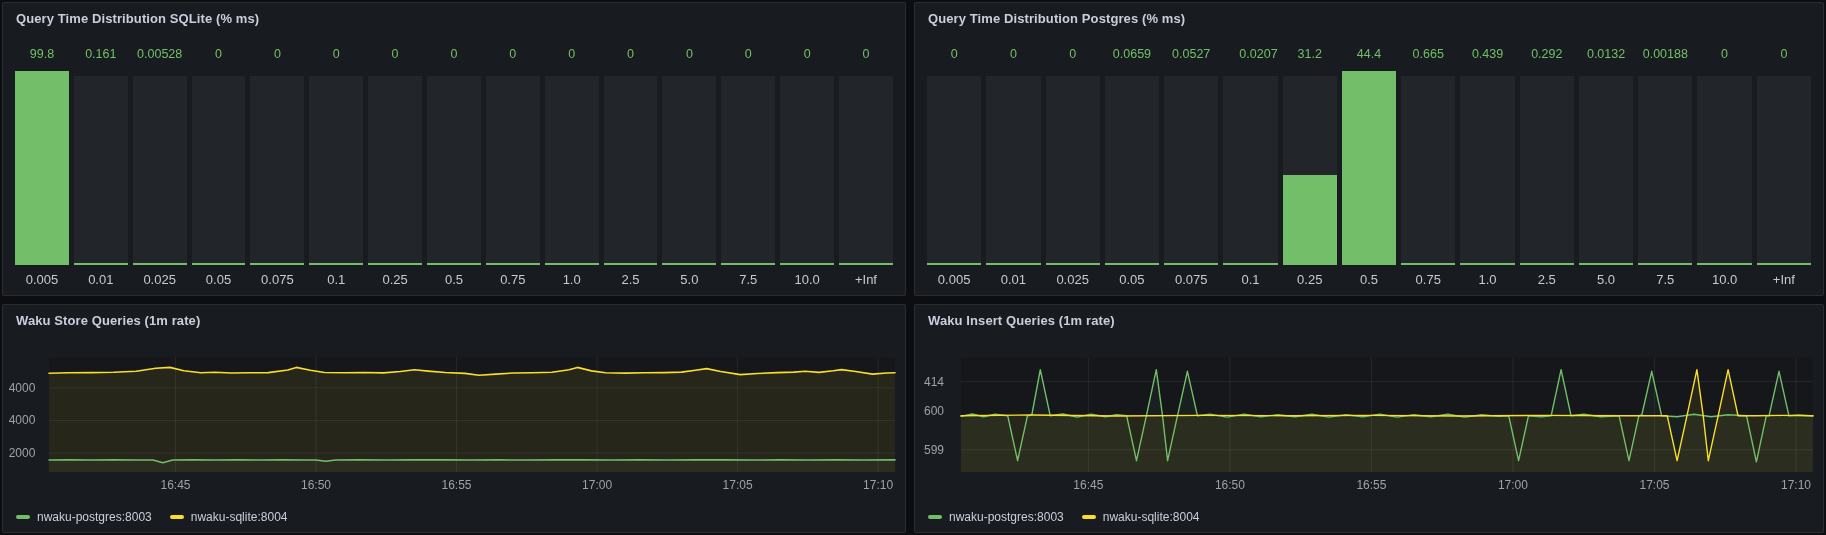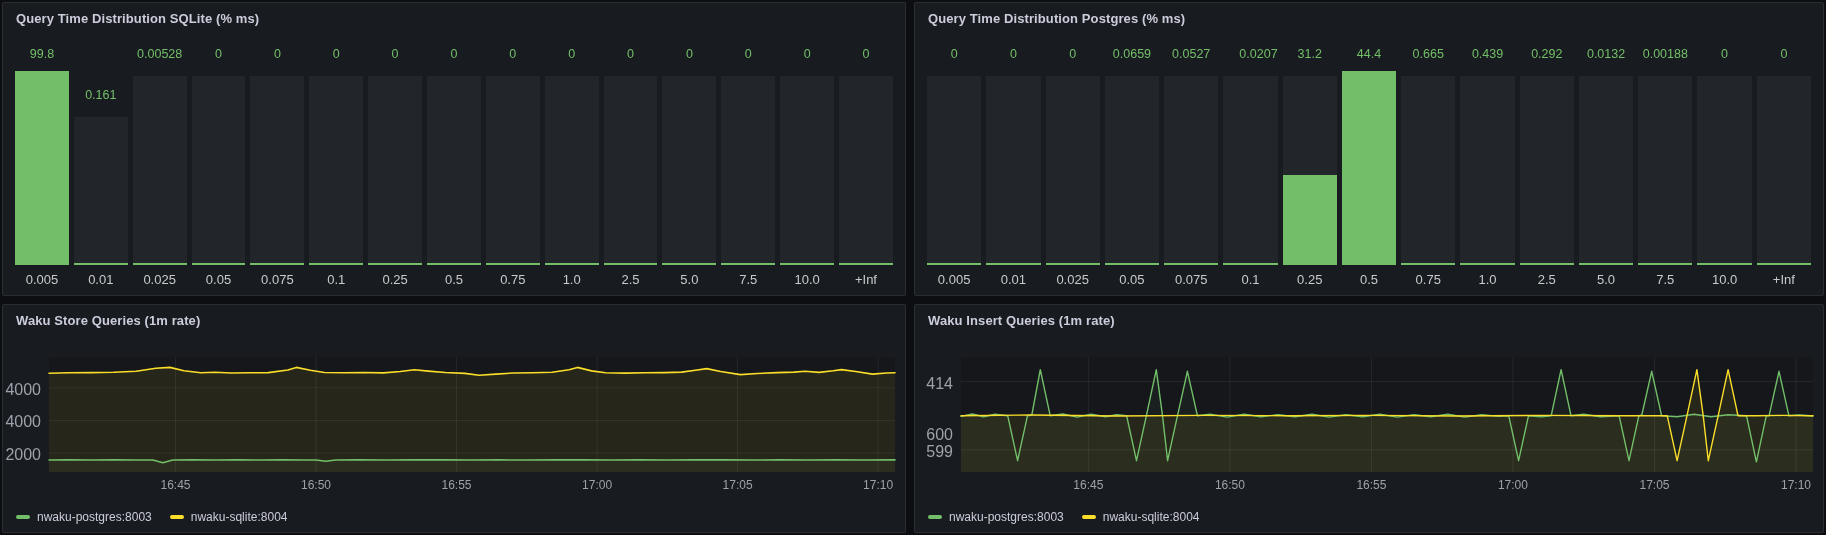--- a/index.html
+++ b/index.html
@@ -14,21 +14,21 @@
   .hist{position:absolute;top:44px;bottom:4px;left:12px;right:12px;display:flex;gap:5px;}
   .hcol{flex:1 1 0;min-width:0;display:flex;flex-direction:column;}
   .hval{height:15px;margin-bottom:9px;text-align:center;font-size:12.5px;color:#73bf69;}
   .hbarwrap{flex:1;position:relative;}
   .htrack{position:absolute;left:0;right:0;top:5px;bottom:0;background:#22252a;}
   .hfill{position:absolute;left:0;right:0;bottom:0;background:#73bf69;}
   .hunder{position:absolute;left:0;right:0;bottom:0;height:2px;background:#73bf69;}
   .hbin{height:19px;padding-top:7px;text-align:center;font-size:13px;color:#c9cacd;white-space:nowrap;}
   
   .chart{position:absolute;inset:0;}
-  .ytick{position:absolute;left:0;width:38px;text-align:right;font-size:16px;color:#9da2ab;}
+  .ytick{position:absolute;left:0;width:38px;text-align:center;font-size:12px;color:#9da2ab;}
   .xtick{position:absolute;transform:translateX(-50%);font-size:12px;color:#9da2ab;white-space:nowrap;}
   .legend{position:absolute;left:13px;bottom:8px;display:flex;gap:18px;align-items:center;}
   .legend-item{display:inline-flex;align-items:center;gap:7px;cursor:pointer;}
   .legend-swatch{width:14px;height:4px;border-radius:2px;display:inline-block;}
   .legend-label{font-size:12px;color:#ccccdc;white-space:nowrap;}
 </style>
 </head>
 <body>
 
 <div class="dashboard">
@@ -39,21 +39,21 @@
         <div class="hcol">
           <div class="hval" style="color: rgb(115, 191, 105);">99.8</div>
           <div class="hbarwrap">
             <div class="htrack"></div>
             <div class="hfill" style="height: 100%; background: rgb(115, 191, 105);"></div>
             <div class="hunder" style="background: rgb(115, 191, 105);"></div>
           </div>
           <div class="hbin">0.005</div>
         </div>
         <div class="hcol">
-          <div class="hval" style="color: rgb(115, 191, 105); margin-top: 41px;">0.161</div>
+          <div class="hval" style="color: rgb(115, 191, 105);">0.161</div>
           <div class="hbarwrap">
             <div class="htrack"></div>
             <div class="hunder" style="background: rgb(115, 191, 105);"></div>
           </div>
           <div class="hbin">0.01</div>
         </div>
         <div class="hcol">
           <div class="hval" style="color: rgb(115, 191, 105);">0.00528</div>
           <div class="hbarwrap">
             <div class="htrack"></div>
@@ -344,21 +344,21 @@
           <line x1="456.43189368770766" x2="456.43189368770766" y1="52" y2="167" stroke="rgba(204,204,220,0.09)" stroke-width="1"></line>
           <line x1="597.9601328903655" x2="597.9601328903655" y1="52" y2="167" stroke="rgba(204,204,220,0.09)" stroke-width="1"></line>
           <line x1="739.4883720930233" x2="739.4883720930233" y1="52" y2="167" stroke="rgba(204,204,220,0.09)" stroke-width="1"></line>
           <line x1="881.0166112956811" x2="881.0166112956811" y1="52" y2="167" stroke="rgba(204,204,220,0.09)" stroke-width="1"></line>
           <path d="M46.0,111.4 L57.3,109.0 L68.6,111.7 L80.0,109.3 L92.7,110.7 L102.6,155.7 L112.5,110.7 L116.8,110.0 L125.3,64.6 L135.2,110.7 L147.9,109.0 L162.1,112.1 L176.2,109.3 L190.4,111.7 L201.7,109.7 L211.6,110.7 L221.5,155.7 L231.4,110.7 L241.3,64.6 L247.5,110.7 L252.6,155.7 L262.5,110.7 L272.4,66.3 L282.4,110.7 L295.1,109.3 L312.1,112.1 L329.1,109.3 L346.0,111.7 L363.0,109.7 L380.0,111.7 L397.0,109.3 L414.0,112.1 L431.0,109.7 L447.9,111.7 L464.9,109.3 L481.9,112.1 L498.9,109.7 L515.9,111.7 L532.9,109.3 L549.8,112.1 L566.8,109.7 L583.8,111.4 L593.7,110.7 L603.6,155.7 L613.5,110.7 L626.3,111.7 L636.2,110.7 L646.1,64.6 L656.0,110.7 L668.7,109.3 L685.7,111.7 L704.1,110.7 L714.0,155.7 L723.9,110.7 L726.8,110.0 L736.7,66.3 L746.6,110.7 L762.1,111.7 L779.1,109.3 L796.1,111.7 L813.1,109.7 L831.5,110.7 L841.4,156.8 L851.3,110.7 L854.1,110.7 L864.0,66.3 L873.9,110.7 L883.8,110.0 L898.0,111.0 L898.0,167 L46,167 Z" fill="#73bf69" fill-opacity="0.06" stroke="none"></path>
           <path d="M46.0,110.7 L116.8,110.0 L201.7,111.0 L286.6,110.4 L371.5,110.7 L456.4,110.4 L541.3,111.0 L626.3,110.4 L711.2,110.7 L752.2,110.7 L762.1,155.7 L772.0,110.7 L781.9,64.6 L788.2,110.7 L793.3,155.7 L803.2,110.7 L813.1,64.6 L823.0,110.7 L841.4,110.7 L866.9,110.4 L898.0,110.7 L898.0,167 L46,167 Z" fill="#fade2a" fill-opacity="0.08" stroke="none"></path>
           <polyline points="46.0,111.4 57.3,109.0 68.6,111.7 80.0,109.3 92.7,110.7 102.6,155.7 112.5,110.7 116.8,110.0 125.3,64.6 135.2,110.7 147.9,109.0 162.1,112.1 176.2,109.3 190.4,111.7 201.7,109.7 211.6,110.7 221.5,155.7 231.4,110.7 241.3,64.6 247.5,110.7 252.6,155.7 262.5,110.7 272.4,66.3 282.4,110.7 295.1,109.3 312.1,112.1 329.1,109.3 346.0,111.7 363.0,109.7 380.0,111.7 397.0,109.3 414.0,112.1 431.0,109.7 447.9,111.7 464.9,109.3 481.9,112.1 498.9,109.7 515.9,111.7 532.9,109.3 549.8,112.1 566.8,109.7 583.8,111.4 593.7,110.7 603.6,155.7 613.5,110.7 626.3,111.7 636.2,110.7 646.1,64.6 656.0,110.7 668.7,109.3 685.7,111.7 704.1,110.7 714.0,155.7 723.9,110.7 726.8,110.0 736.7,66.3 746.6,110.7 762.1,111.7 779.1,109.3 796.1,111.7 813.1,109.7 831.5,110.7 841.4,156.8 851.3,110.7 854.1,110.7 864.0,66.3 873.9,110.7 883.8,110.0 898.0,111.0" fill="none" stroke="#73bf69" stroke-width="1.4" stroke-linejoin="round" stroke-linecap="round"></polyline>
           <polyline points="46.0,110.7 116.8,110.0 201.7,111.0 286.6,110.4 371.5,110.7 456.4,110.4 541.3,111.0 626.3,110.4 711.2,110.7 752.2,110.7 762.1,155.7 772.0,110.7 781.9,64.6 788.2,110.7 793.3,155.7 803.2,110.7 813.1,64.6 823.0,110.7 841.4,110.7 866.9,110.4 898.0,110.7" fill="none" stroke="#fade2a" stroke-width="1.4" stroke-linejoin="round" stroke-linecap="round"></polyline>
         </svg>
         <span class="ytick" style="top: 137.819px;">599</span>
-        <span class="ytick" style="top: 121px;">600</span>
+        <span class="ytick" style="top: 99px;">600</span>
         <span class="ytick" style="top: 69.5697px;">414</span>
         <span class="xtick" style="left: 173.375px; top: 173px;">16:45</span>
         <span class="xtick" style="left: 314.904px; top: 173px;">16:50</span>
         <span class="xtick" style="left: 456.432px; top: 173px;">16:55</span>
         <span class="xtick" style="left: 597.96px; top: 173px;">17:00</span>
         <span class="xtick" style="left: 739.488px; top: 173px;">17:05</span>
         <span class="xtick" style="left: 881.017px; top: 173px;">17:10</span>
       </div>
     <div class="legend">
         <span class="legend-item">

